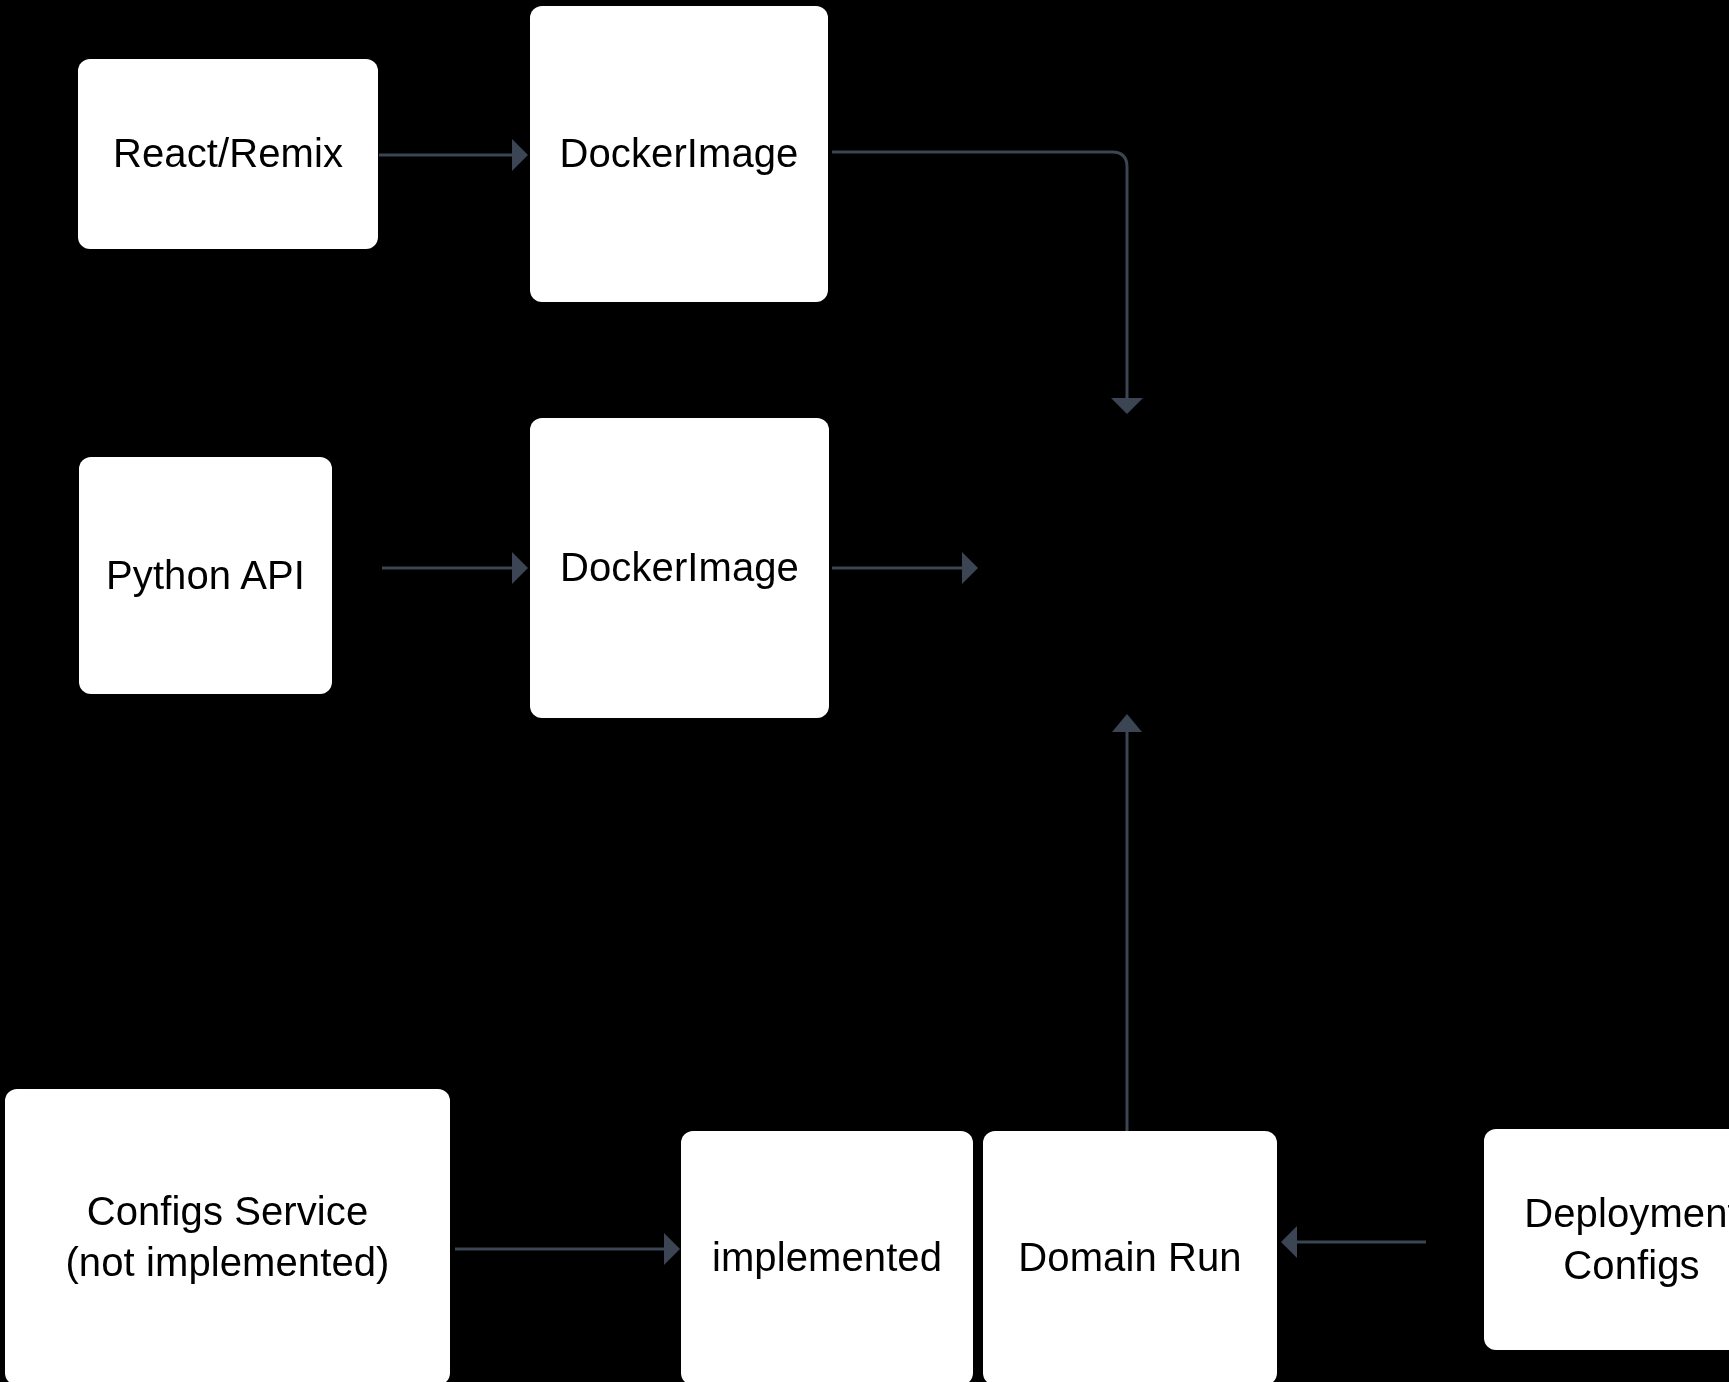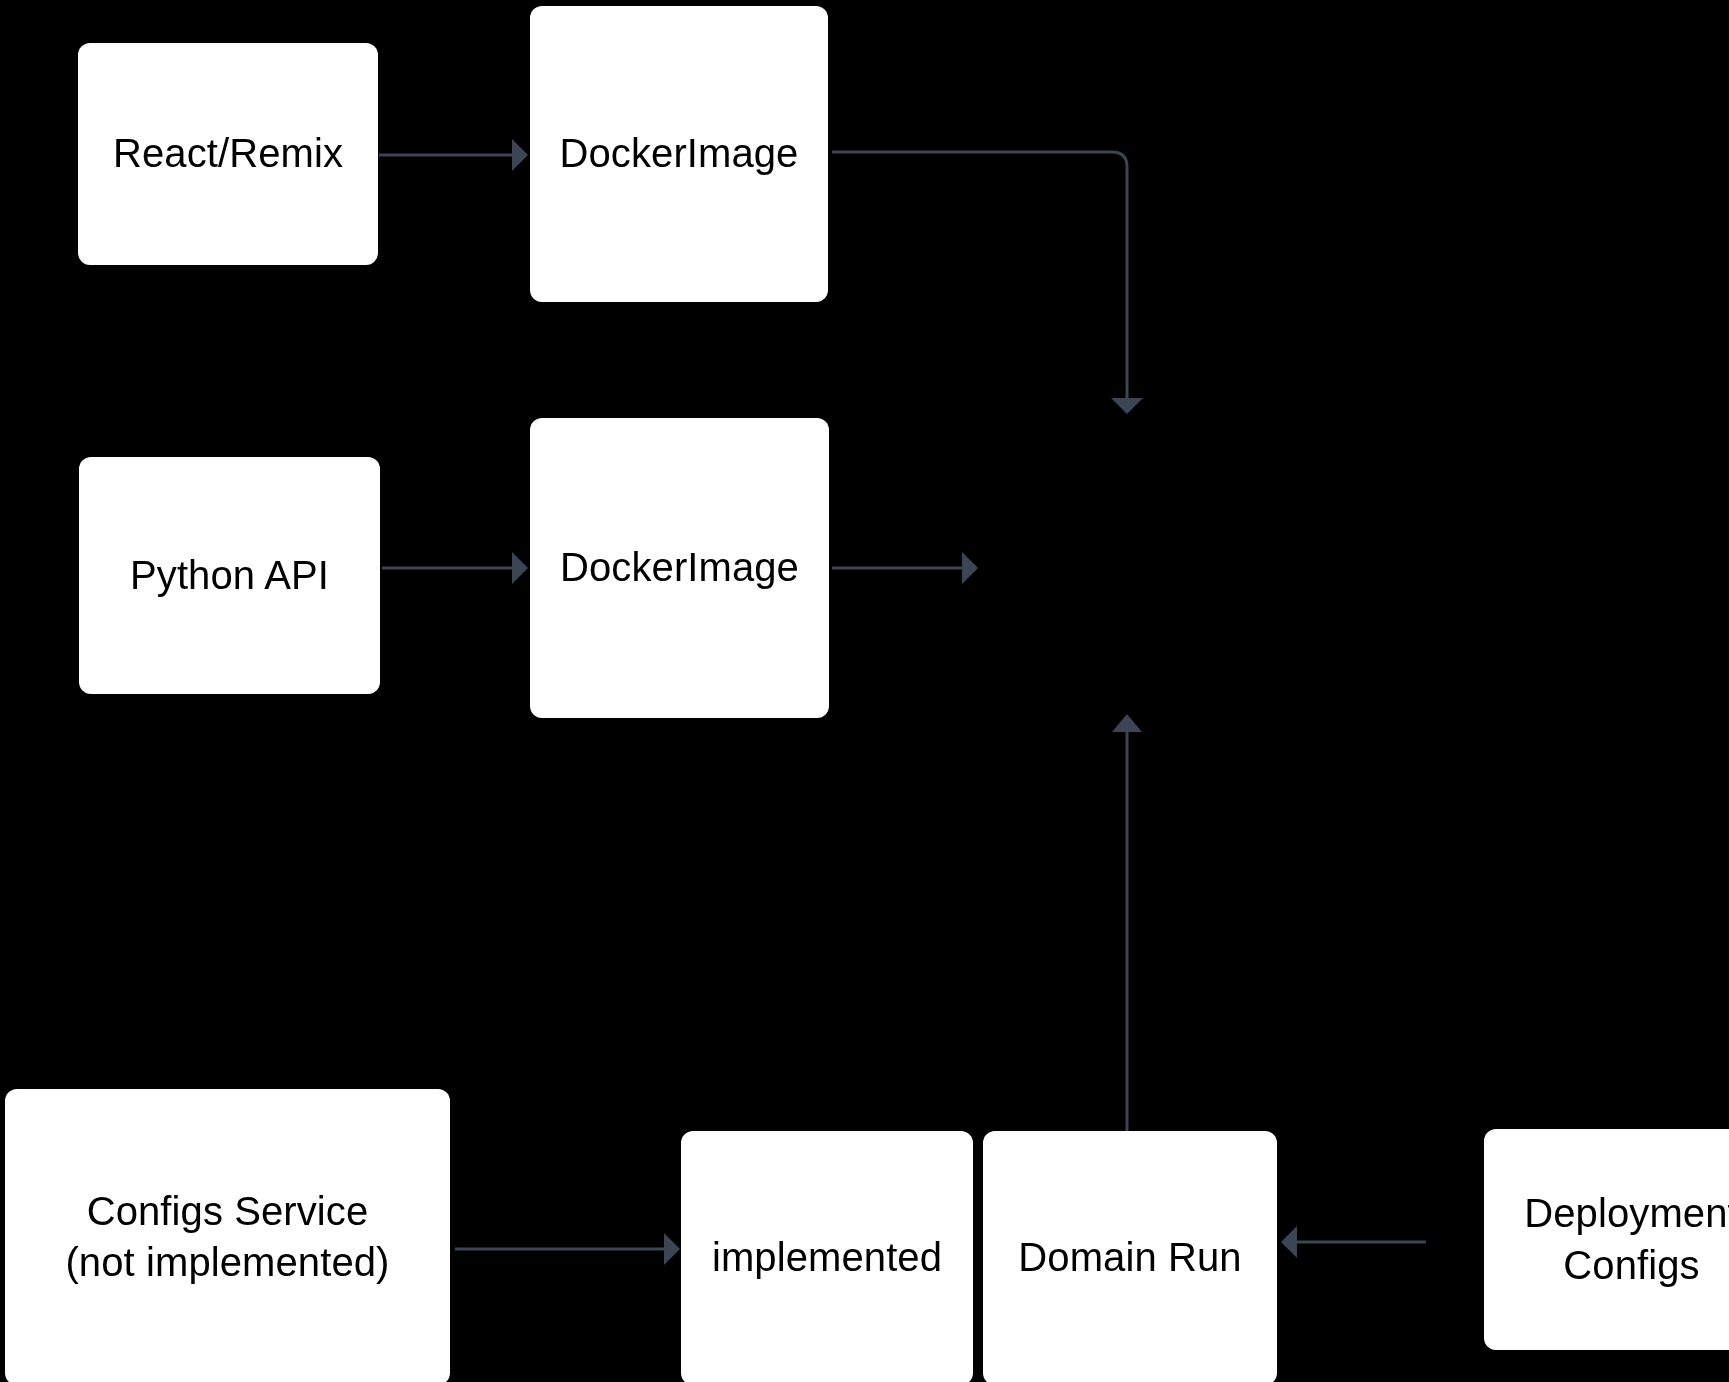--- a/index.html
+++ b/index.html
@@ -92,29 +92,29 @@
       <path class="edge-line" d="M 455 1249 L 664 1249"></path>
       <polygon class="edge-head" points="664,1233 680,1249 664,1265"></polygon>
     </g>
 
     <g>
       <path class="edge-line" d="M 1426 1242 L 1297 1242"></path>
       <polygon class="edge-head" points="1297,1226 1281,1242 1297,1258"></polygon>
     </g>
   </svg>
 
-  <div class="node" style="left:78px; top:43px; width:300px; height:222px;">
+  <div class="node" style="left:78px; top:59px; width:300px; height:190px;">
     <span class="node-label">React/Remix</span>
   </div>
 
   <div class="node" style="left:530px; top:6px; width:298px; height:296px;">
     <span class="node-label">DockerImage</span>
   </div>
 
-  <div class="node" style="left:79px; top:457px; width:301px; height:237px;">
+  <div class="node" style="left:79px; top:457px; width:253px; height:237px;">
     <span class="node-label">Python API</span>
   </div>
 
   <div class="node" style="left:530px; top:418px; width:299px; height:300px;">
     <span class="node-label">DockerImage</span>
   </div>
 
 
   <div class="node" style="left:5px; top:1089px; width:445px; height:296px;">
     <span class="node-label">Configs Service

